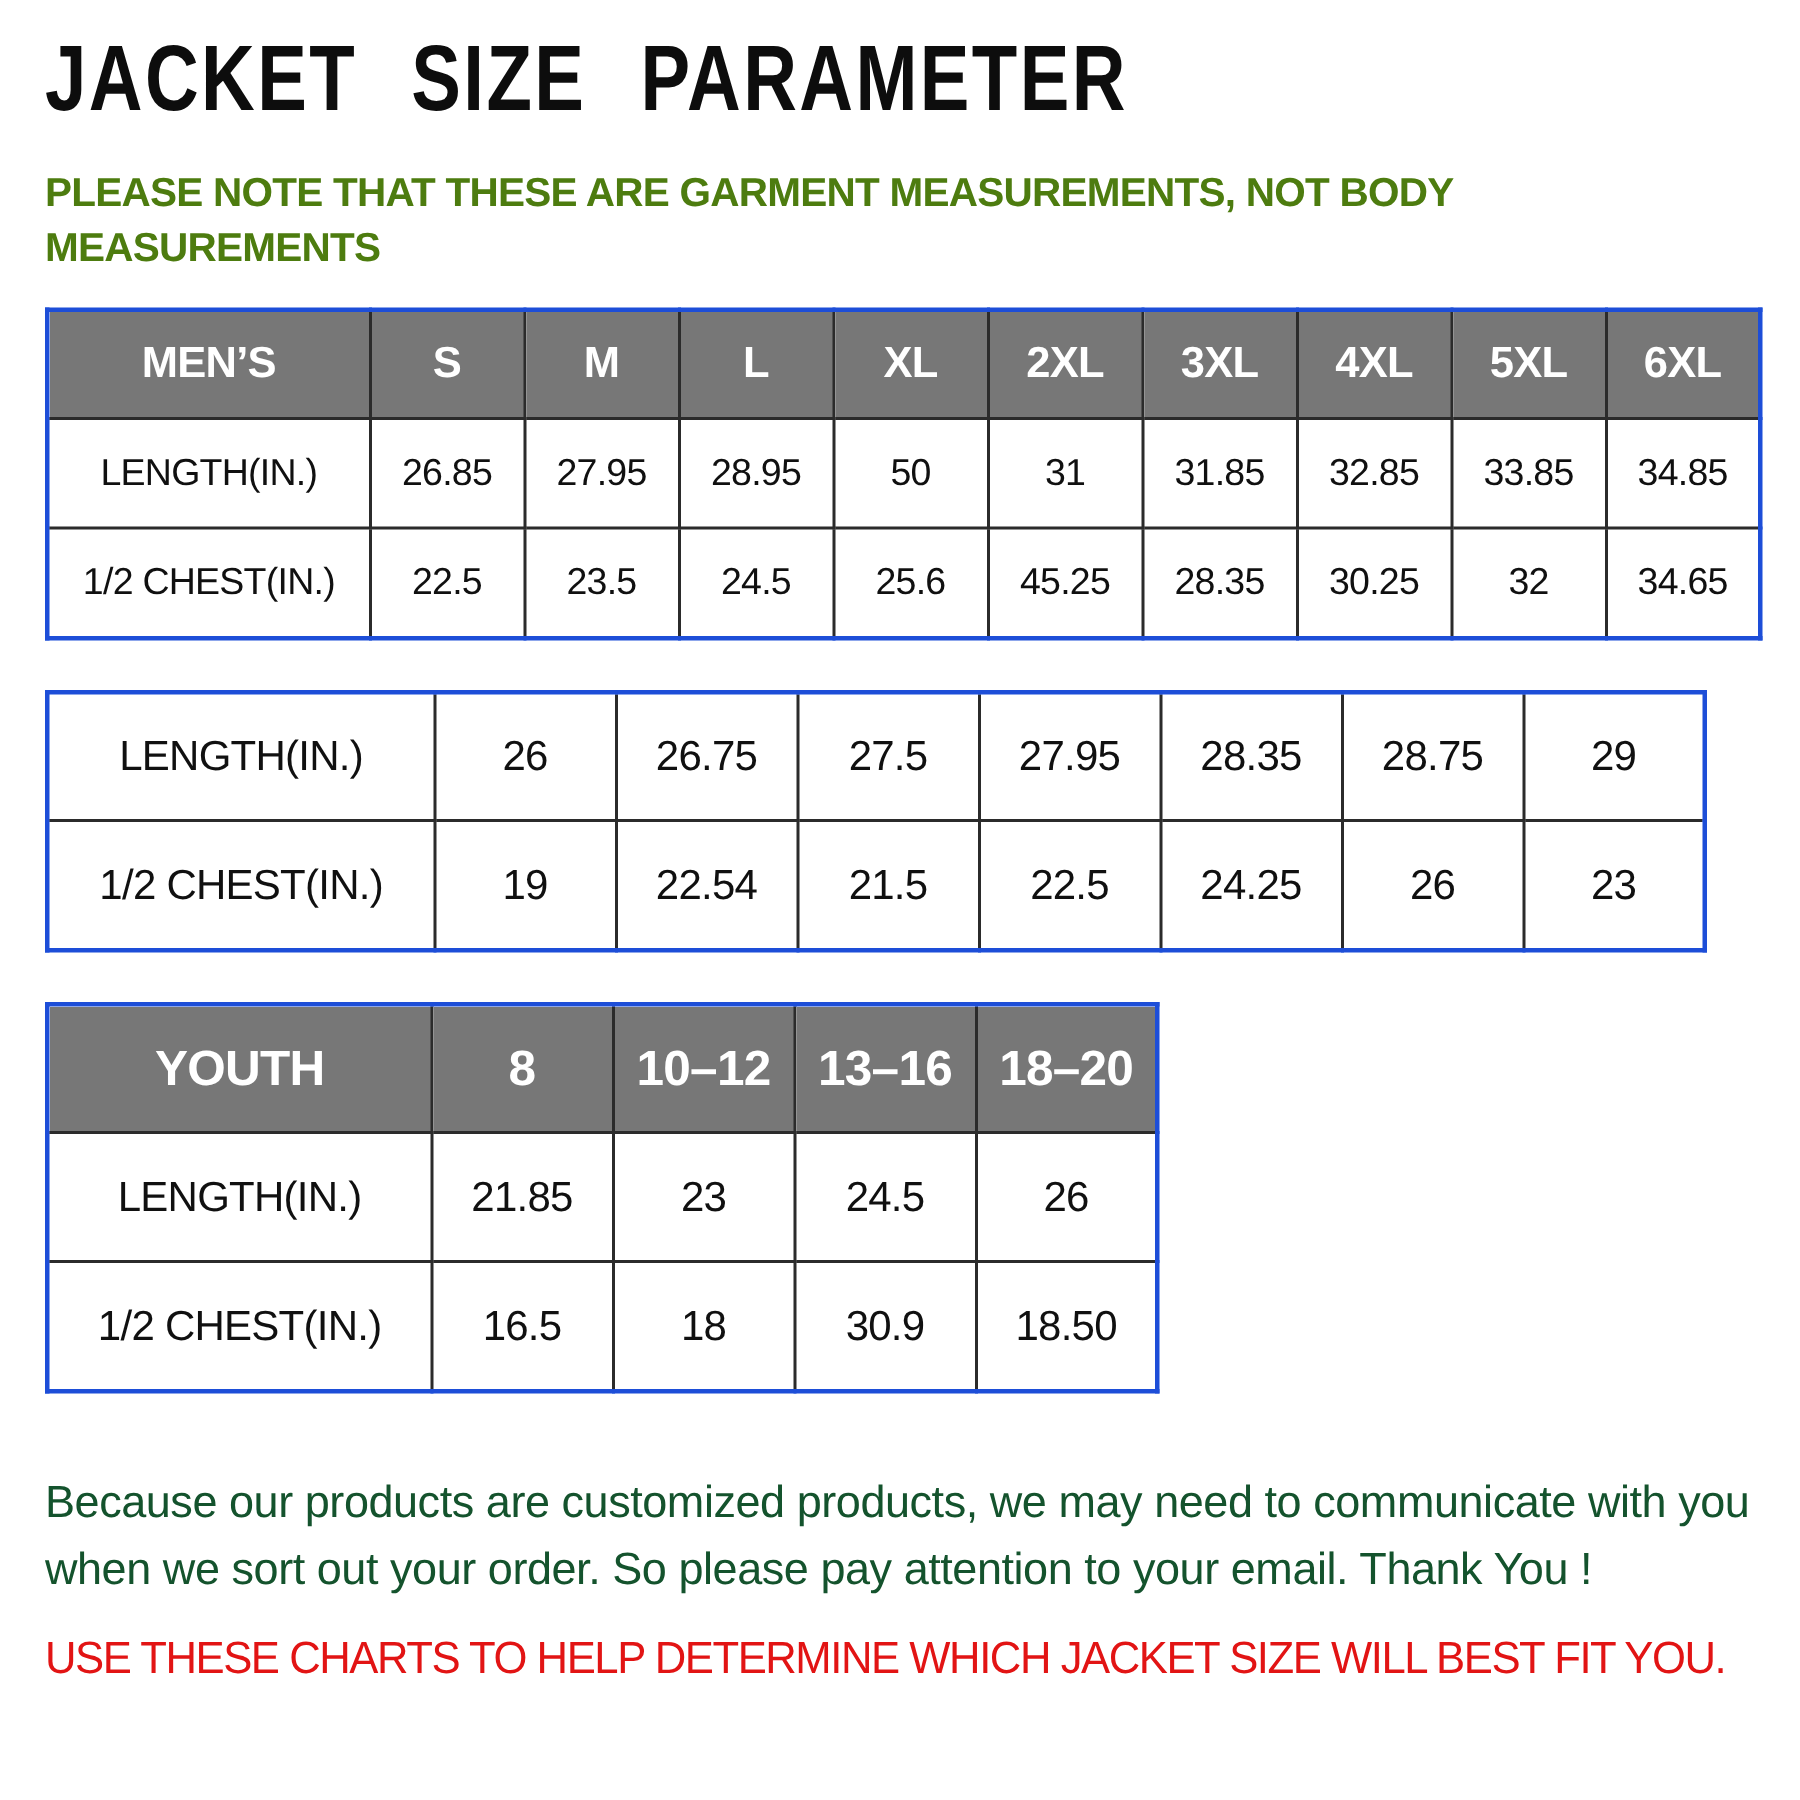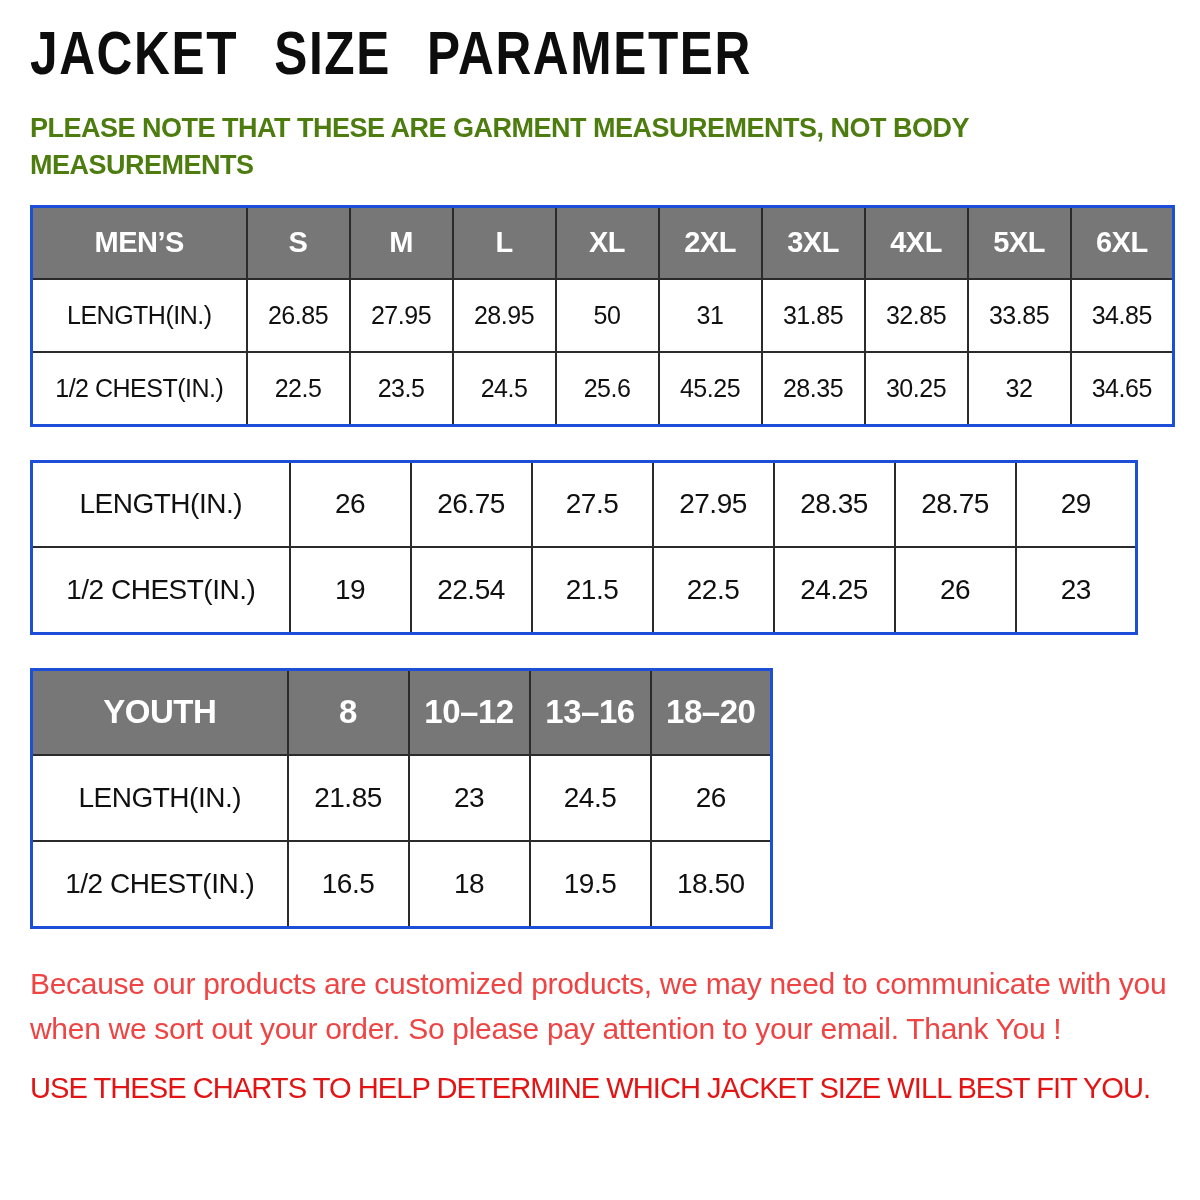--- a/index.html
+++ b/index.html
@@ -63,25 +63,25 @@
   table.mens th.head { font-size: 29px; }
   table.mens td { font-size: 25px; }
   table.mens td.rlabel { font-size: 25px; }
   
   table.wy { margin-top: 33px; }
   table.wy tr { height: 86px; }
   table.wy th.head { font-size: 33px; }
   table.wy td { font-size: 28px; }
   table.wy td.rlabel { font-size: 28px; }
   .footer-para {
-    margin-top: 32px;
+    margin-top: 50px;
     max-width: 1160px;
     font-size: 30px;
     line-height: 1.5;
-    color: #ef4444;
+    color: #14532d;
     letter-spacing: -0.3px;
   }
   .footer-cta {
     margin-top: 20px;
     max-width: 1170px;
     font-size: 30px;
     color: #e21414;
     letter-spacing: -1px;
     white-space: nowrap;
     transform: scaleX(0.97);
@@ -205,21 +205,21 @@
       <td class="rlabel">LENGTH(IN.)</td>
       <td>21.85</td>
       <td>23</td>
       <td>24.5</td>
       <td>26</td>
     </tr>
     <tr>
       <td class="rlabel">1/2 CHEST(IN.)</td>
       <td>16.5</td>
       <td>18</td>
-      <td>19.5</td>
+      <td>30.9</td>
       <td>18.50</td>
     </tr>
   </tbody>
     </table>
 
   <div class="footer-para">Because our products are customized products, we may need to communicate with you when we sort out your order. So please pay attention to your email. Thank You !</div>
 
   <div class="footer-cta">USE THESE CHARTS TO HELP DETERMINE WHICH JACKET SIZE WILL BEST FIT YOU.</div>
 
 </div>

